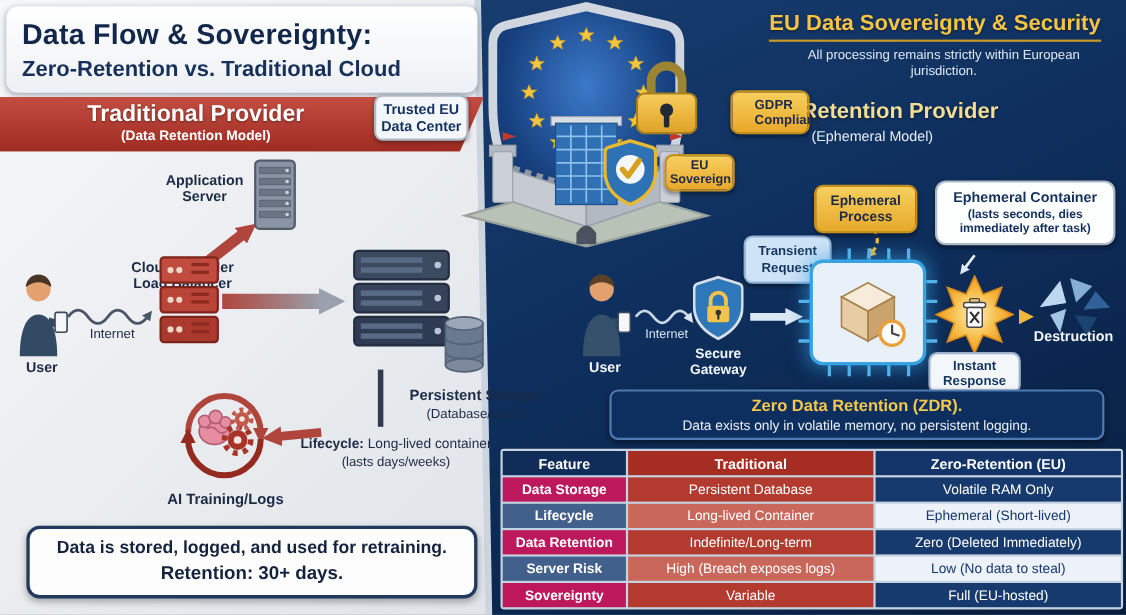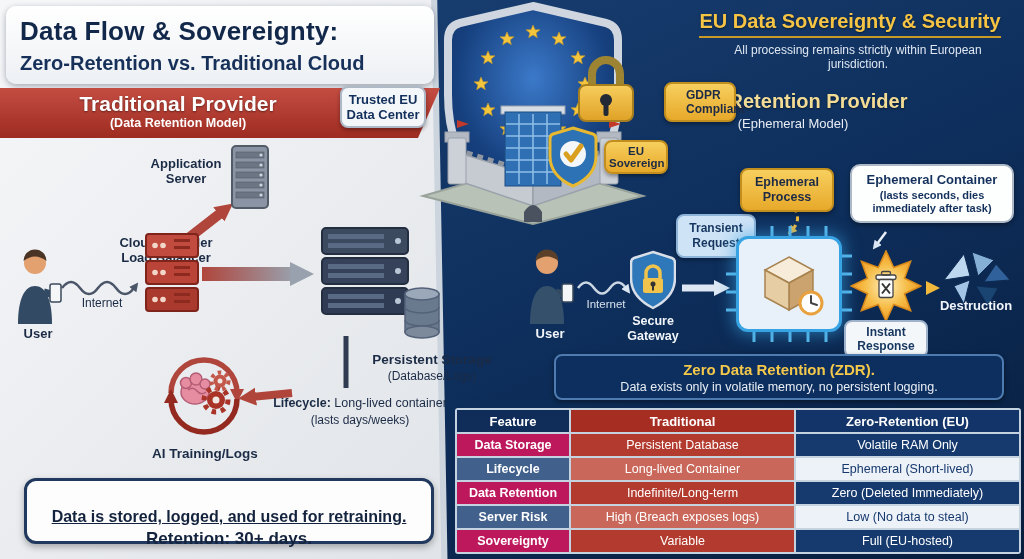--- a/index.html
+++ b/index.html
@@ -60,21 +60,21 @@
            color:#16365f;font-size:12px;line-height:14px;}
   .chip{position:absolute;left:736px;top:236px;width:106px;height:96px;background:#e8f1fa;border:3px solid #37a3e3;
         border-radius:12px;box-sizing:border-box;box-shadow:0 0 16px 3px rgba(55,163,227,.55);z-index:4;}
   .zdr-box{position:absolute;left:518px;top:354px;width:450px;height:46px;background:#0d2f5f;border:2px solid #4f7cb0;
            border-radius:8px;box-sizing:border-box;text-align:center;z-index:4;box-shadow:0 2px 5px rgba(0,0,0,.4);margin-left:36px;}
   .zdr-t{font-size:15px;font-weight:bold;color:#f4c84a;margin-top:5px;}
   .zdr-x{font-size:12.5px;color:#e9eef5;margin-top:2px;}
   
   .callout{position:absolute;left:24px;top:478px;width:410px;height:66px;background:#fdfdfd;border:3px solid #21395e;
            border-radius:12px;box-sizing:border-box;text-align:center;z-index:4;box-shadow:0 3px 7px rgba(0,0,0,.3);}
-  .co-1{font-size:16px;font-weight:bold;color:#14233d;margin-top:27px;text-decoration:underline;}
+  .co-1{font-size:16px;font-weight:bold;color:#14233d;margin-top:9px;}
   .co-2{font-size:17px;font-weight:bold;color:#14233d;margin-top:3px;}
   
   .cmp-table{position:absolute;left:455px;top:408px;width:566px;height:146px;background:#c5d2e0;border:2px solid #c5d2e0;
              border-radius:3px;display:flex;flex-direction:column;gap:2px;box-sizing:border-box;z-index:4;}
   .tr{flex:1;display:grid;grid-template-columns:112px 1fr 1fr;gap:2px;}
   .td{display:flex;align-items:center;justify-content:center;font-size:12.5px;color:#fff;text-align:center;}
   .h-f{background:#102c58;font-weight:bold;font-size:13px;}
   .h-t{background:#a62d22;font-weight:bold;font-size:13px;}
   .h-e{background:#123468;font-weight:bold;font-size:13px;}
   .c-f-solid{background:#be185d;font-weight:bold;}

